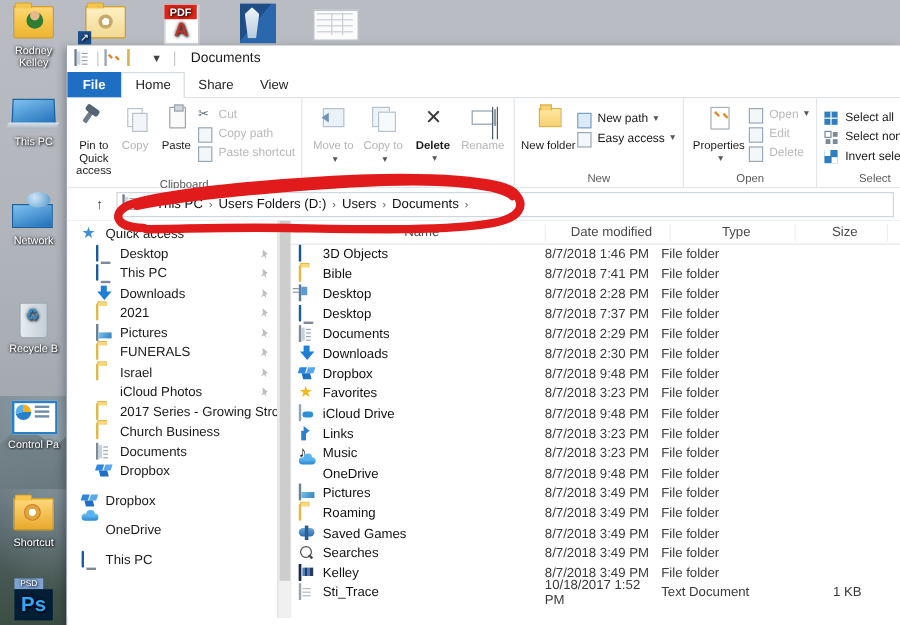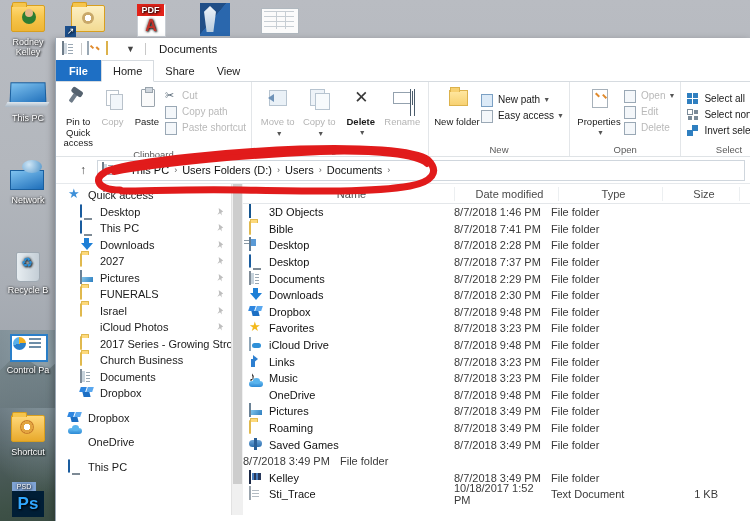--- a/index.html
+++ b/index.html
@@ -554,21 +554,21 @@
         </div>
         <div class="nrow indent">
           <span class="ni"><span class="ic-down"></span></span>
           <span>Downloads</span>
           <svg class="pin" viewBox="0 0 10 11">
             <path d="M3 1 L8 5 L6 6 L6.5 9.5 L4.5 7 L1.5 8.5 L3.5 5.5 Z" fill="#8a8a8a"></path>
           </svg>
         </div>
         <div class="nrow indent">
           <span class="ni"><span class="ic-folder"></span></span>
-          <span>2027</span>
+          <span>2021</span>
           <svg class="pin" viewBox="0 0 10 11">
             <path d="M3 1 L8 5 L6 6 L6.5 9.5 L4.5 7 L1.5 8.5 L3.5 5.5 Z" fill="#8a8a8a"></path>
           </svg>
         </div>
         <div class="nrow indent">
           <span class="ni"><span class="ic-pics"></span></span>
           <span>Pictures</span>
           <svg class="pin" viewBox="0 0 10 11">
             <path d="M3 1 L8 5 L6 6 L6.5 9.5 L4.5 7 L1.5 8.5 L3.5 5.5 Z" fill="#8a8a8a"></path>
           </svg>
@@ -764,20 +764,24 @@
           <div class="frow">
             <div class="c-name">
               <span class="fi"><span class="ic-games"></span></span>
               <span>Saved Games</span>
             </div>
             <div class="c-date">8/7/2018 3:49 PM</div>
             <div class="c-type">File folder</div>
             <div class="c-size"></div>
           </div>
           <div class="frow">
+            <div class="c-name">
+              <span class="fi"><span class="ic-search"></span></span>
+              <span>Searches</span>
+            </div>
             <div class="c-date">8/7/2018 3:49 PM</div>
             <div class="c-type">File folder</div>
             <div class="c-size"></div>
           </div>
           <div class="frow">
             <div class="c-name">
               <span class="fi"><span class="ic-video"></span></span>
               <span>Kelley</span>
             </div>
             <div class="c-date">8/7/2018 3:49 PM</div>

